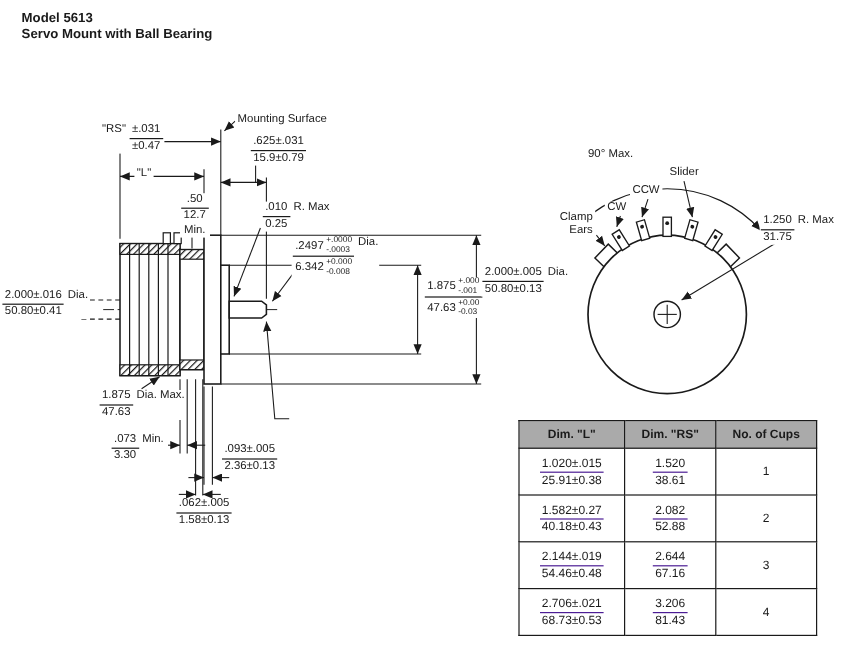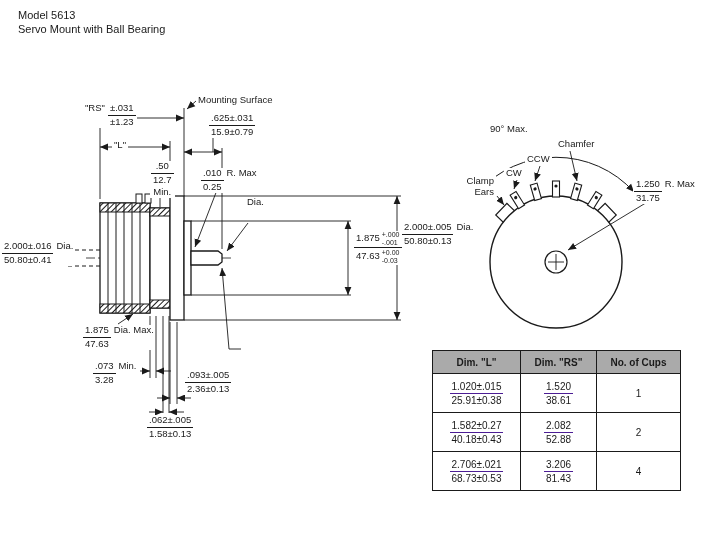--- a/index.html
+++ b/index.html
@@ -1,21 +1,21 @@
 <!DOCTYPE html>
 <html><head>
 <meta charset="utf-8">
 <style>
   * { margin:0; padding:0; box-sizing:border-box; }
   html,body { background:#fff; }
   body { width:710px; height:538px; font-family:"Liberation Sans", sans-serif; color:#1a1a1a; }
   #page { position:relative; width:710px; height:538px; background:#fff; overflow:hidden; }
   #linework { position:absolute; left:0; top:0; }
 
-  .hdr { position:absolute; left:18px; top:8px; font-size:11px; font-weight:normal; line-height:1.3; }
+  .hdr { position:absolute; left:18px; top:8px; font-size:11px; font-weight:bold; line-height:1.3; }
 
   .dim, .lbl { position:absolute; font-size:9.5px; line-height:1.15; white-space:nowrap; background:#fff; padding:0 1px; }
   .lbl { padding:0 2px; }
   .frac { display:inline-block; vertical-align:top; text-align:center; }
   .frac .top { display:block; border-bottom:1px solid #1a1a1a; padding:0 2px 1px 2px; }
   .frac .bot { display:block; padding:1px 2px 0 2px; }
   .frac .bot2 { display:block; padding:1px 2px 0 2px; }
   .pre { display:inline-block; vertical-align:top; margin-right:3px; }
   .sfx { display:inline-block; vertical-align:top; margin-left:3px; }
   .tol { display:inline-block; vertical-align:middle; font-size:7px; line-height:1.1; margin-left:2px; text-align:left; }
@@ -163,41 +163,44 @@
       </g>
     </g>
   </svg>
 
   <div class="hdr">
     <div>Model 5613</div>
     <div>Servo Mount with Ball Bearing</div>
   </div>
 
   <div class="dim" style="left:84px;top:103px">
-    <span class="pre">"RS"</span><span class="frac"><span class="top">±.031</span><span class="bot">±1.23</span></span>
+    <span class="pre">"RS"</span><span class="frac"><span class="top">±.031</span><span class="bot">±0.47</span></span>
   </div>
 
   <div class="lbl" style="left:112px;top:140px">"L"</div>
 
   <div class="lbl" style="left:196px;top:95px">Mounting Surface</div>
 
   <div class="dim" style="left:208px;top:113px">
     <span class="frac"><span class="top">.625±.031</span><span class="bot">15.9±0.79</span></span>
   </div>
 
   <div class="dim" style="left:150px;top:161px">
     <span class="frac"><span class="top">.50</span><span class="bot">12.7</span><span class="bot2">Min.</span></span>
   </div>
 
-  <div class="dim" style="left:200px;top:168px">
+  <div class="dim" style="left:218px;top:168px">
     <span class="frac"><span class="top">.010</span><span class="bot">0.25</span></span><span class="sfx">R. Max</span>
   </div>
 
   <div class="dim" style="left:243px;top:197px">
-    <span class="sfx">Dia.</span>
+    <span class="frac">
+      <span class="top"><span>.2497</span><span class="tol"><span>+.0000</span><span>-.0003</span></span></span>
+      <span class="bot"><span>6.342</span><span class="tol"><span>+0.000</span><span>-0.008</span></span></span>
+    </span><span class="sfx">Dia.</span>
   </div>
 
   <div class="dim" style="left:353px;top:231px">
     <span class="frac">
       <span class="top"><span>1.875</span><span class="tol"><span>+.000</span><span>-.001</span></span></span>
       <span class="bot"><span>47.63</span><span class="tol"><span>+0.00</span><span>-0.03</span></span></span>
     </span>
   </div>
 
   <div class="dim" style="left:401px;top:222px">
@@ -206,34 +209,34 @@
 
   <div class="dim" style="left:1px;top:241px">
     <span class="frac"><span class="top">2.000±.016</span><span class="bot">50.80±0.41</span></span><span class="sfx">Dia.</span>
   </div>
 
   <div class="dim" style="left:82px;top:325px">
     <span class="frac"><span class="top">1.875</span><span class="bot">47.63</span></span><span class="sfx">Dia. Max.</span>
   </div>
 
   <div class="dim" style="left:92px;top:361px">
-    <span class="frac"><span class="top">.073</span><span class="bot">3.28</span></span><span class="sfx">Min.</span>
+    <span class="frac"><span class="top">.073</span><span class="bot">3.30</span></span><span class="sfx">Min.</span>
   </div>
 
 
   <div class="dim" style="left:184px;top:370px">
     <span class="frac"><span class="top">.093±.005</span><span class="bot">2.36±0.13</span></span>
   </div>
 
   <div class="dim" style="left:146px;top:415px">
     <span class="frac"><span class="top">.062±.005</span><span class="bot">1.58±0.13</span></span>
   </div>
 
   <div class="lbl" style="left:488px;top:124px">90° Max.</div>
-  <div class="lbl" style="left:556px;top:139px">Chamfer</div>
+  <div class="lbl" style="left:556px;top:139px">Slider</div>
   <div class="lbl" style="left:525px;top:154px">CCW</div>
   <div class="lbl" style="left:504px;top:168px">CW</div>
   <div class="lbl wrapnarrow" style="left:452px;top:175px">Clamp Ears</div>
 
   <div class="dim" style="left:633px;top:179px">
     <span class="frac"><span class="top">1.250</span><span class="bot">31.75</span></span><span class="sfx">R. Max</span>
   </div>
 
   <table id="spec-table">
     <thead>
@@ -248,20 +251,25 @@
         <td><span class="frac"><span class="top">1.020±.015</span><span class="bot">25.91±0.38</span></span></td>
         <td><span class="frac"><span class="top">1.520</span><span class="bot">38.61</span></span></td>
         <td>1</td>
       </tr>
       <tr>
         <td><span class="frac"><span class="top">1.582±0.27</span><span class="bot">40.18±0.43</span></span></td>
         <td><span class="frac"><span class="top">2.082</span><span class="bot">52.88</span></span></td>
         <td>2</td>
       </tr>
       <tr>
+        <td><span class="frac"><span class="top">2.144±.019</span><span class="bot">54.46±0.48</span></span></td>
+        <td><span class="frac"><span class="top">2.644</span><span class="bot">67.16</span></span></td>
+        <td>3</td>
+      </tr>
+      <tr>
         <td><span class="frac"><span class="top">2.706±.021</span><span class="bot">68.73±0.53</span></span></td>
         <td><span class="frac"><span class="top">3.206</span><span class="bot">81.43</span></span></td>
         <td>4</td>
       </tr>
     </tbody>
   </table>
 
 </div>
 
 </body></html>

